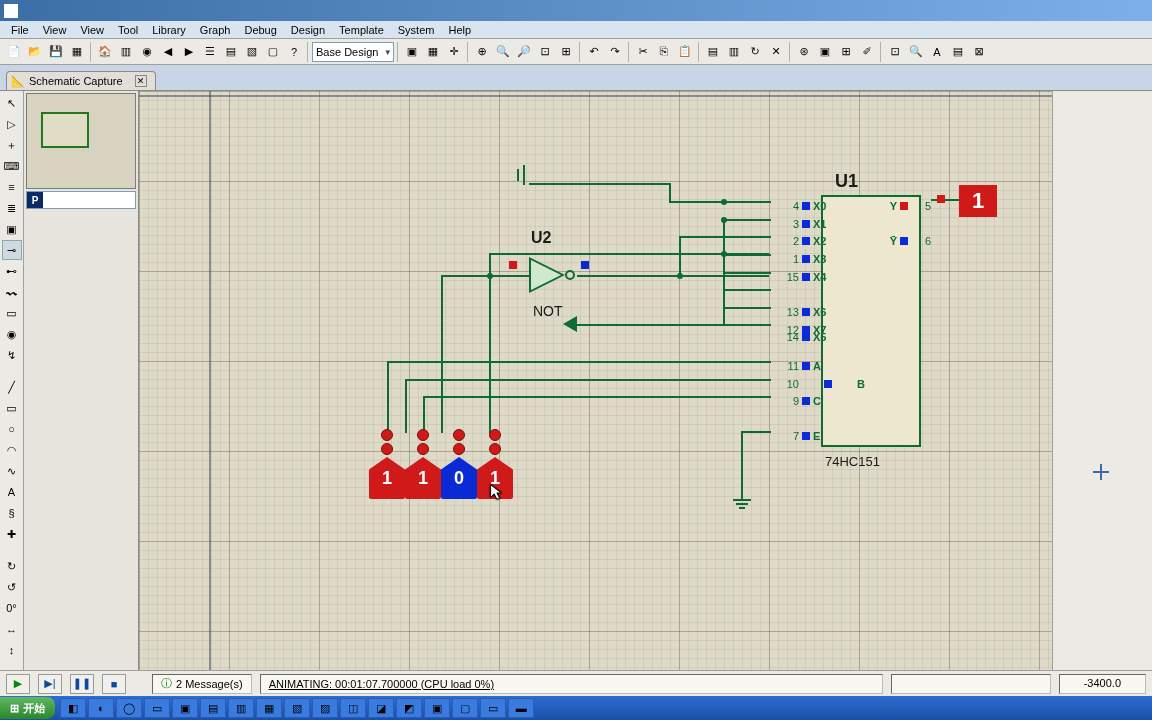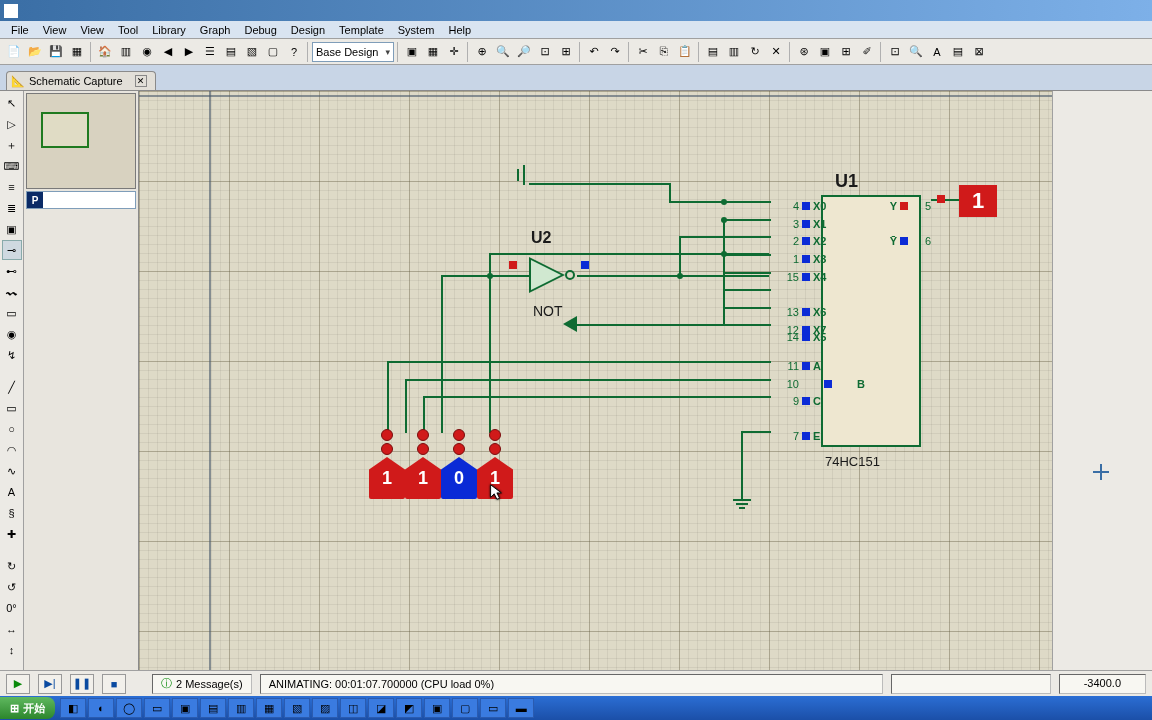--- a/index.html
+++ b/index.html
@@ -88,21 +88,21 @@
 .logicpad .body { width: 36px; height: 42px; background: #d01a1a; display: flex; align-items: center; justify-content: center; color: #fff; font-size: 18px; font-weight: bold; border-radius: 2px; clip-path: polygon(0 100%, 0 30%, 50% 0, 100% 30%, 100% 100%); }
 .logicpad.blue .body { background: #0a2ad6; }
 
 
 .outdisp { position: absolute; width: 38px; height: 32px; background: #d01a1a; color: #fff; display: flex; align-items: center; justify-content: center; font-size: 22px; font-weight: bold; }
 
 
 .simbar { position: absolute; left: 0; right: 0; bottom: 24px; height: 26px; background: #eceae5; border-top: 1px solid #a0a0a0; display: flex; align-items: center; padding: 0 6px; gap: 8px; }
 .simbtn { width: 24px; height: 20px; border: 1px solid #999; background: #f2f0eb; display: flex; align-items: center; justify-content: center; }
 .status-seg { border: 1px inset #bbb; background: #f8f7f2; padding: 2px 8px; height: 20px; display: flex; align-items: center; }
-.status-seg.flex { flex: 1; }
+.status-seg.flex { flex: 1; text-decoration: underline; }
 .coord-seg { border: 1px inset #bbb; background: #f8f7f2; padding: 2px 24px; height: 20px; margin-left: auto; }
 
 
 .taskbar { position: absolute; left: 0; right: 0; bottom: 0; height: 24px; background: linear-gradient(to bottom, #2b6ed4, #1b4fa8); display: flex; align-items: center; }
 .start { height: 22px; padding: 0 10px; background: linear-gradient(to bottom, #5fb85f, #2c862c); color: #fff; font-weight: bold; display: flex; align-items: center; gap: 4px; border-radius: 0 8px 8px 0; margin-right: 4px; }
 .tbitem { width: 26px; height: 20px; margin: 0 1px; background: #3a7be0; border: 1px solid #2a5bb0; display: flex; align-items: center; justify-content: center; }
 
 
 .crosshair-h { position: absolute; height: 2px; width: 16px; background: #3a6ea5; }
 .crosshair-v { position: absolute; width: 2px; height: 16px; background: #3a6ea5; }

